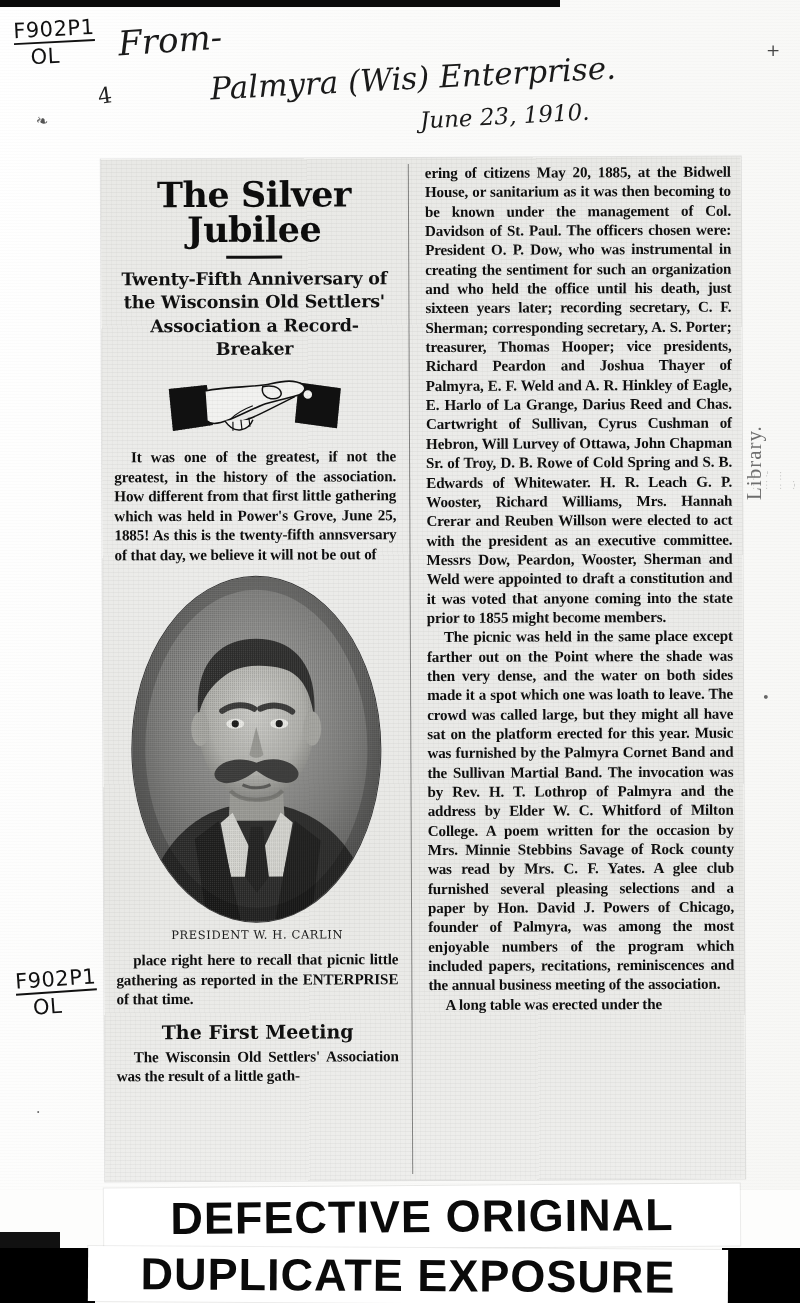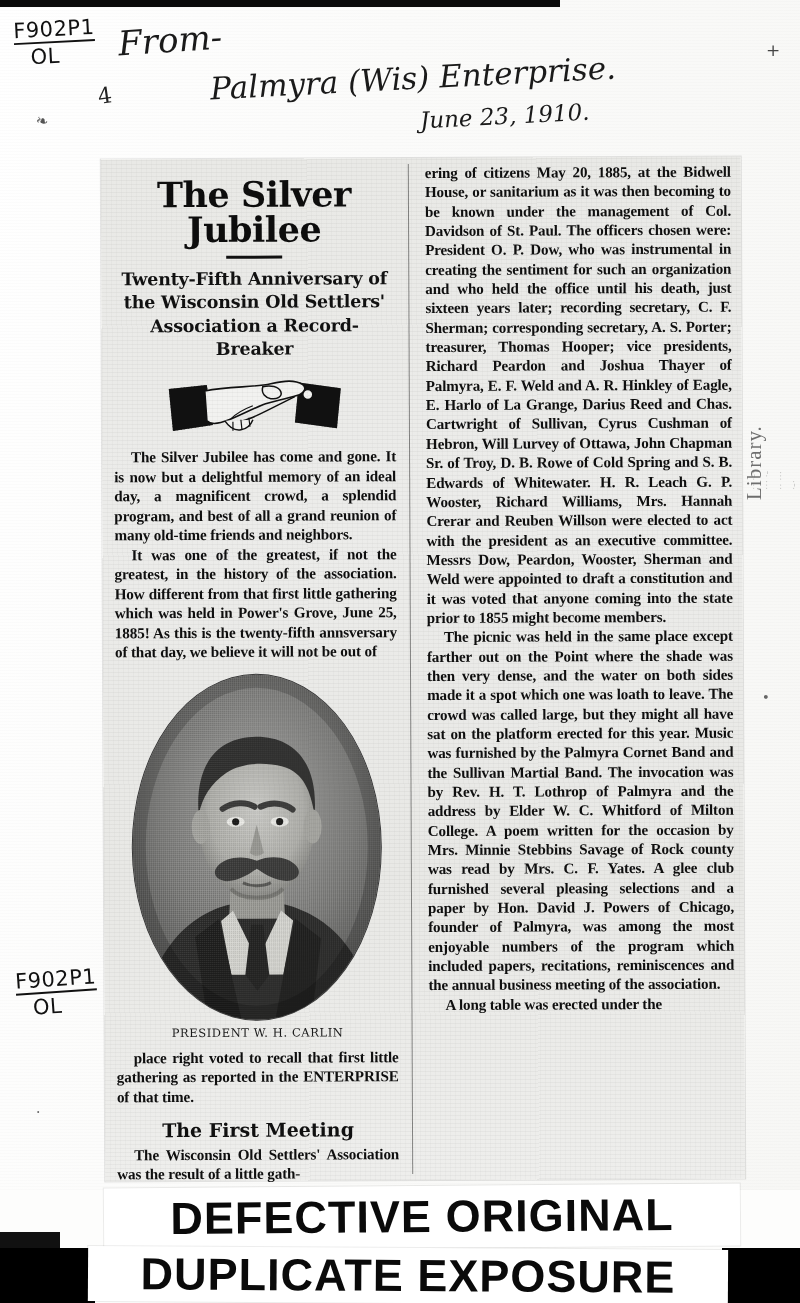--- a/index.html
+++ b/index.html
@@ -172,21 +172,20 @@
 
         <path d="M96,12 C104,10 112,12 114,17 C116,22 110,25 104,24
                  C99,23 94,19 96,12 Z" fill="#f2f2f0" stroke="#111" stroke-width="1.5"></path>
 
         <path d="M58,46 C62,52 68,56 74,55 C80,54 84,50 86,45" fill="#f2f2f0" stroke="#111" stroke-width="1.5"></path>
         <path d="M66,47 L66,56 M74,45 L75,55 M82,43 L83,52" stroke="#111" stroke-width="1.2"></path>
 
         <circle cx="141" cy="20" r="5" fill="#f2f2f0" stroke="#111" stroke-width="1.5"></circle>
       </svg>
 
-      <p class="para">The Silver Jubilee has come and gone. It is now but a delightful memory of an ideal day, a magnificent crowd, a splendid program, and best of all a grand reunion of many old-time friends and neighbors.</p>
       <p class="para">It was one of the greatest, if not the greatest, in the history of the association. How different from that first little gathering which was held in Power's Grove, June 25, 1885! As this is the twenty-fifth annsversary of that day, we believe it will not be out of</p>
 
       <div id="portrait-wrap">
         <div id="portrait">
           <svg width="248" height="345" viewBox="0 0 248 345">
             <defs>
               <radialGradient id="bgv" cx="50%" cy="40%" r="72%">
                 <stop offset="0%" stop-color="#a9a9a7"></stop>
                 <stop offset="55%" stop-color="#7d7d7b"></stop>
                 <stop offset="100%" stop-color="#4a4a49"></stop>
@@ -244,21 +243,21 @@
 
             <rect width="248" height="345" fill="url(#grain)"></rect>
 
             <ellipse cx="124" cy="172" rx="124" ry="172" fill="none" stroke="rgba(0,0,0,.35)" stroke-width="26" opacity=".5"></ellipse>
           </svg>
         </div>
       </div>
 
       <div id="caption">PRESIDENT W. H. CARLIN</div>
 
-      <p class="para">place right voted to recall that first little gathering as reported in the ENTERPRISE of that time.</p>
+      <p class="para">place right here to recall that picnic little gathering as reported in the ENTERPRISE of that time.</p>
 
       <div id="subhead2">The First Meeting</div>
 
       <p class="para">The Wisconsin Old Settlers' Association was the result of a little gath-</p>
     </div>
 
     <div class="col" id="col-right">
       <p class="para" style="text-indent:0">ering of citizens May 20, 1885, at the Bidwell House, or sanitarium as it was then becoming to be known under the management of Col. Davidson of St. Paul. The officers chosen were: President O. P. Dow, who was instrumental in creating the sentiment for such an organization and who held the office until his death, just sixteen years later; recording secretary, C. F. Sherman; corresponding secretary, A. S. Porter; treasurer, Thomas Hooper; vice presidents, Richard Peardon and Joshua Thayer of Palmyra, E. F. Weld and A. R. Hinkley of Eagle, E. Harlo of La Grange, Darius Reed and Chas. Cartwright of Sullivan, Cyrus Cushman of Hebron, Will Lurvey of Ottawa, John Chapman Sr. of Troy, D. B. Rowe of Cold Spring and S. B. Edwards of Whitewater. H. R. Leach G. P. Wooster, Richard Williams, Mrs. Hannah Crerar and Reuben Willson were elected to act with the president as an executive committee. Messrs Dow, Peardon, Wooster, Sherman and Weld were appointed to draft a constitution and it was voted that anyone coming into the state prior to 1855 might become members.</p>
       <p class="para">The picnic was held in the same place except farther out on the Point where the shade was then very dense, and the water on both sides made it a spot which one was loath to leave. The crowd was called large, but they might all have sat on the platform erected for this year. Music was furnished by the Palmyra Cornet Band and the Sullivan Martial Band. The invocation was by Rev. H. T. Lothrop of Palmyra and the address by Elder W. C. Whitford of Milton College. A poem written for the occasion by Mrs. Minnie Stebbins Savage of Rock county was read by Mrs. C. F. Yates. A glee club furnished several pleasing selections and a paper by Hon. David J. Powers of Chicago, founder of Palmyra, was among the most enjoyable numbers of the program which included papers, recitations, reminiscences and the annual business meeting of the association.</p>
       <p class="para">A long table was erected under the</p>

